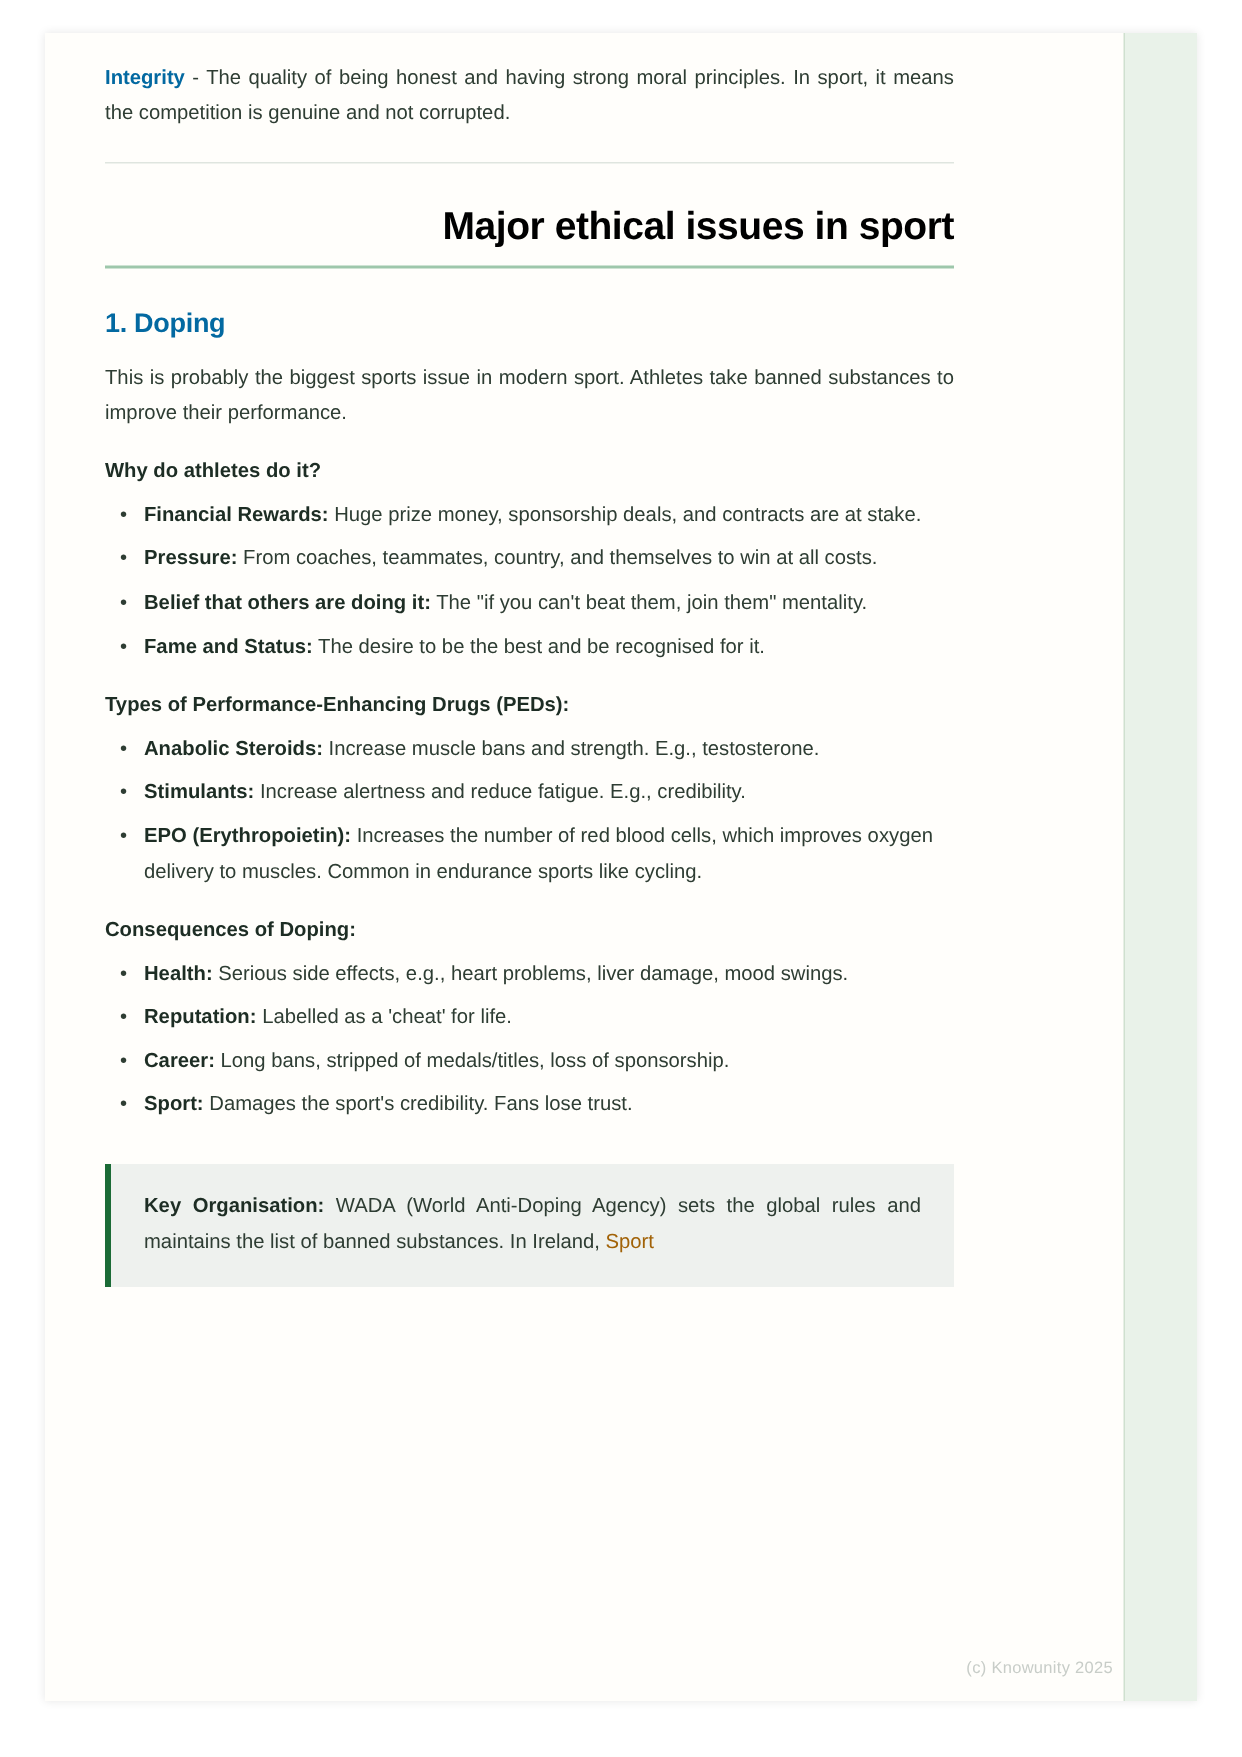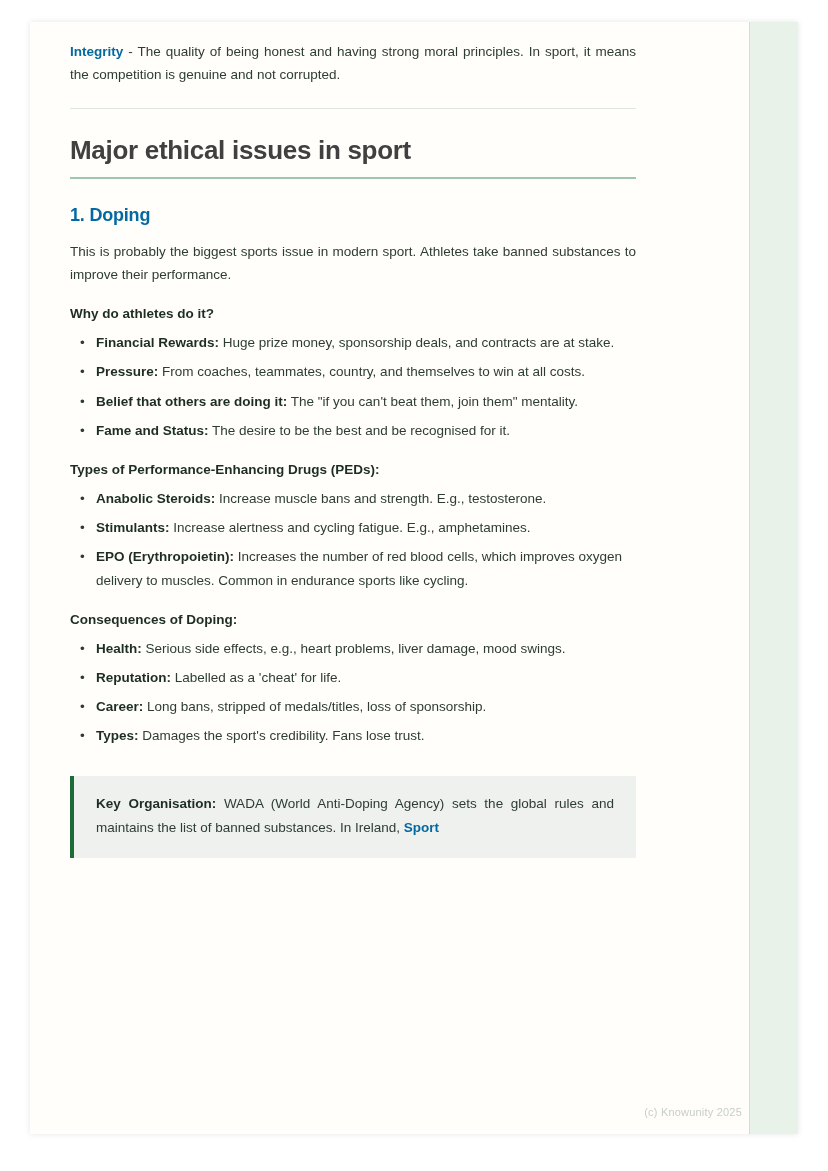--- a/index.html
+++ b/index.html
@@ -65,24 +65,25 @@
 
   hr.rule {
     border: none;
     border-top: 1px solid #dfe5df;
     margin: 22px 0 26px 0;
   }
 
   h1.section-title {
     font-size: 26px;
     line-height: 1.2;
-    color: #404040;
+    color: #000000;
     margin: 0 0 10px 0;
     letter-spacing: -0.3px;
     font-weight: bold;
+    text-align: right;
   }
   .title-underline {
     border: none;
     border-top: 2px solid #9ec7ab;
     margin: 0 0 26px 0;
   }
 
   h2.sub-title {
     font-size: 18px;
     color: #0369a1;
@@ -132,22 +133,22 @@
     font-size: 13.5px;
     line-height: 1.78;
     color: #2e3d33;
     text-align: justify;
   }
   .callout .lbl {
     font-weight: bold;
     color: #1d2d24;
   }
   .callout .strong-end {
-    font-weight: bold;
-    color: #0369a1;
+    font-weight: normal;
+    color: #a16207;
   }
 
   .watermark {
     position: absolute;
     right: 56px;
     bottom: 16px;
     font-size: 11px;
     color: #c8cdc8;
     letter-spacing: 0.2px;
   }
@@ -177,30 +178,30 @@
     <ul class="bullets">
       <li><span class="lbl">Financial Rewards:</span><span> Huge prize money, sponsorship deals, and contracts are at stake.</span></li>
       <li><span class="lbl">Pressure:</span><span> From coaches, teammates, country, and themselves to win at all costs.</span></li>
       <li><span class="lbl">Belief that others are doing it:</span><span> The "if you can't beat them, join them" mentality.</span></li>
       <li><span class="lbl">Fame and Status:</span><span> The desire to be the best and be recognised for it.</span></li>
     </ul>
 
     <h3 class="mini-head">Types of Performance-Enhancing Drugs (PEDs):</h3>
     <ul class="bullets">
       <li><span class="lbl">Anabolic Steroids:</span><span> Increase muscle bans and strength. E.g., testosterone.</span></li>
-      <li><span class="lbl">Stimulants:</span><span> Increase alertness and cycling fatigue. E.g., amphetamines.</span></li>
+      <li><span class="lbl">Stimulants:</span><span> Increase alertness and reduce fatigue. E.g., credibility.</span></li>
       <li><span class="lbl">EPO (Erythropoietin):</span><span> Increases the number of red blood cells, which improves oxygen delivery to muscles. Common in endurance sports like cycling.</span></li>
     </ul>
 
     <h3 class="mini-head">Consequences of Doping:</h3>
     <ul class="bullets">
       <li><span class="lbl">Health:</span><span> Serious side effects, e.g., heart problems, liver damage, mood swings.</span></li>
       <li><span class="lbl">Reputation:</span><span> Labelled as a 'cheat' for life.</span></li>
       <li><span class="lbl">Career:</span><span> Long bans, stripped of medals/titles, loss of sponsorship.</span></li>
-      <li><span class="lbl">Types:</span><span> Damages the sport's credibility. Fans lose trust.</span></li>
+      <li><span class="lbl">Sport:</span><span> Damages the sport's credibility. Fans lose trust.</span></li>
     </ul>
 
     <div class="callout"><span class="lbl">Key Organisation:</span><span> WADA (World Anti-Doping Agency) sets the global rules and maintains the list of banned substances. In Ireland, </span><span class="strong-end">Sport</span></div>
 
   </div>
 
   <div class="watermark">(c) Knowunity 2025</div>
 
 </div>
 

